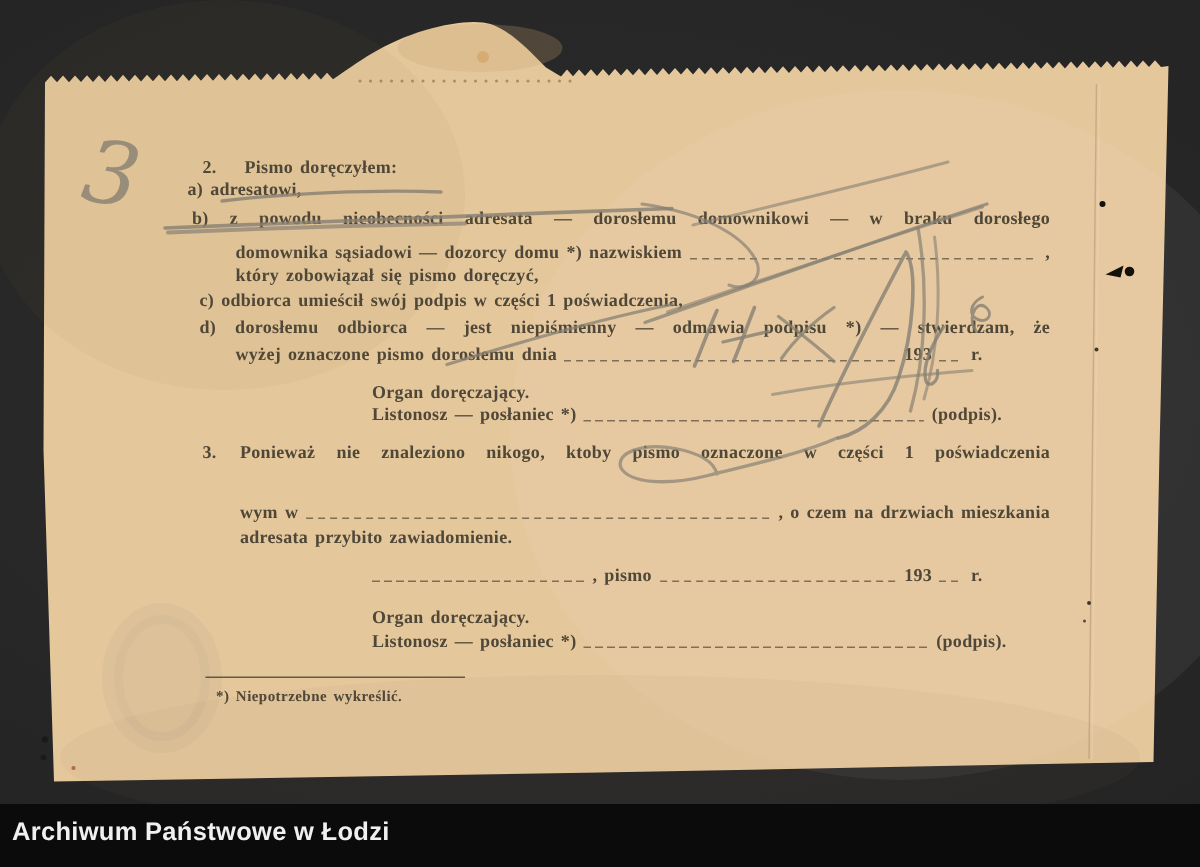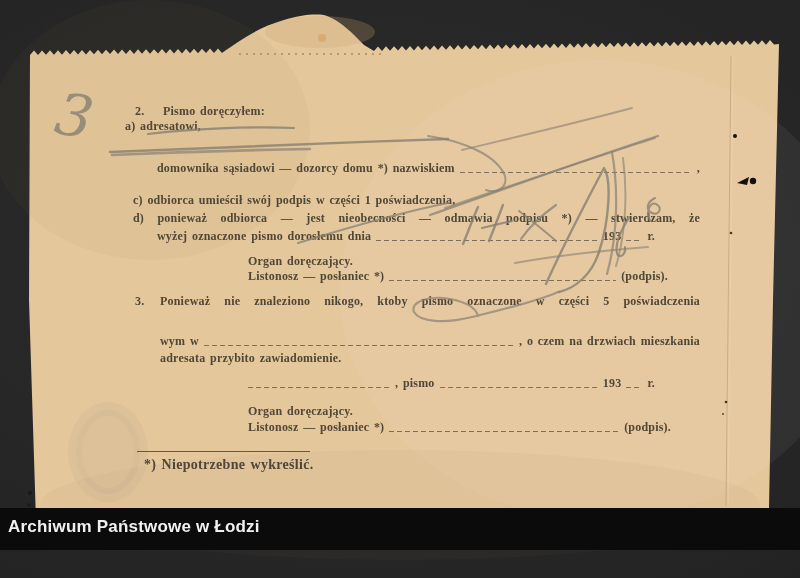--- a/index.html
+++ b/index.html
@@ -11,23 +11,23 @@
   .ln{position:absolute;font:bold 12px/15px "Liberation Serif","DejaVu Serif",serif;
       color:var(--ink,#4f4737);letter-spacing:.2px;word-spacing:1.5px;white-space:nowrap;z-index:2;}
   .just{white-space:normal;text-align:justify;text-align-last:justify;height:16px;overflow:hidden;}
   .row{display:flex;align-items:flex-end;}
   .lead{flex:1 1 auto;align-self:flex-end;height:2px;margin:0 5px 3px 5px;opacity:.8;
         background:repeating-linear-gradient(to right, rgba(86,76,60,.9) 0px, rgba(86,76,60,.9) 5px, transparent 5px, transparent 8px);
         background-size:auto 1.4px;background-repeat:repeat-x;background-position:bottom;}
   .lead.w16{flex:0 0 16px;}
   .lead.w145{flex:0 0 142px;}
   .rule{position:absolute;border-top:1.4px solid rgba(79,71,55,.85);z-index:2;}
-  .small{font-size:14px;letter-spacing:.3px;}
+  .small{font-size:10px;letter-spacing:.3px;}
   
-  #bar{position:absolute;left:0;top:508px;width:800px;height:42px;background:var(--footer_bar,#0b0b0b);z-index:4;}
+  #bar{position:absolute;left:0;top:536px;width:800px;height:42px;background:var(--footer_bar,#0b0b0b);z-index:4;}
   #bar span{display:block;padding:9px 0 0 8px;font:bold 17px/20px "Liberation Sans","DejaVu Sans",sans-serif;
             color:var(--footer_text,#f0f0f0);letter-spacing:.2px;}
   .pencil-stroke{fill:none;stroke:var(--pencil,#8b8577);stroke-linecap:round;stroke-linejoin:round;}
 </style>
 </head>
 <body>
 
 <div id="stage">
 
   <svg class="layer" width="800" height="578" style="z-index:1">
@@ -73,50 +73,52 @@
 
     <circle cx="30" cy="493" r="2.2" fill="#1a1a1a" opacity="0.9"></circle>
     <circle cx="29" cy="505" r="1.8" fill="#1a1a1a" opacity="0.9"></circle>
   </svg>
 
   <div class="ln" style="left:135px;top:104px">2.</div>
   <div class="ln" style="left:163px;top:104px">Pismo doręczyłem:</div>
 
   <div class="ln" style="left:125px;top:119px">a) adresatowi,</div>
 
+  <div class="ln just" style="left:128px;top:138px;width:572px">b) z powodu nieobecności adresata — dorosłemu domownikowi — w braku dorosłego</div>
 
   <div class="ln row" style="left:157px;top:161px;width:543px">
     <span>domownika sąsiadowi — dozorcy domu *) nazwiskiem</span>
     <span class="lead"></span>
     <span>,</span>
   </div>
 
+  <div class="ln" style="left:157px;top:176px">który zobowiązał się pismo doręczyć,</div>
 
   <div class="ln" style="left:133px;top:193px">c) odbiorca umieścił swój podpis w części 1 poświadczenia,</div>
 
-  <div class="ln just" style="left:133px;top:211px;width:567px">d) ponieważ odbiorca — jest nieobecności — odmawia podpisu *) — stwierdzam, że</div>
+  <div class="ln just" style="left:133px;top:211px;width:567px">d) dorosłemu odbiorca — jest niepiśmienny — odmawia podpisu *) — stwierdzam, że</div>
 
   <div class="ln row" style="left:157px;top:229px;width:498px">
     <span>wyżej oznaczone pismo dorosłemu dnia</span>
     <span class="lead"></span>
     <span>193</span>
     <span class="lead w16"></span>
     <span>r.</span>
   </div>
 
   <div class="ln" style="left:248px;top:254px">Organ doręczający.</div>
 
   <div class="ln row" style="left:248px;top:269px;width:420px">
     <span>Listonosz — posłaniec *)</span>
     <span class="lead"></span>
     <span>(podpis).</span>
   </div>
 
   <div class="ln" style="left:135px;top:294px">3.</div>
-  <div class="ln just" style="left:160px;top:294px;width:540px">Ponieważ nie znaleziono nikogo, ktoby pismo oznaczone w części 5 poświadczenia</div>
+  <div class="ln just" style="left:160px;top:294px;width:540px">Ponieważ nie znaleziono nikogo, ktoby pismo oznaczone w części 1 poświadczenia</div>
 
   <div class="ln" style="left:160px;top:351px">adresata przybito zawiadomienie.</div>
 
   <div class="ln row" style="left:160px;top:334px;width:540px">
     <span>wym w</span>
     <span class="lead"></span>
     <span>, o czem na drzwiach mieszkania</span>
   </div>
 
   <div class="ln row" style="left:248px;top:376px;width:407px">

